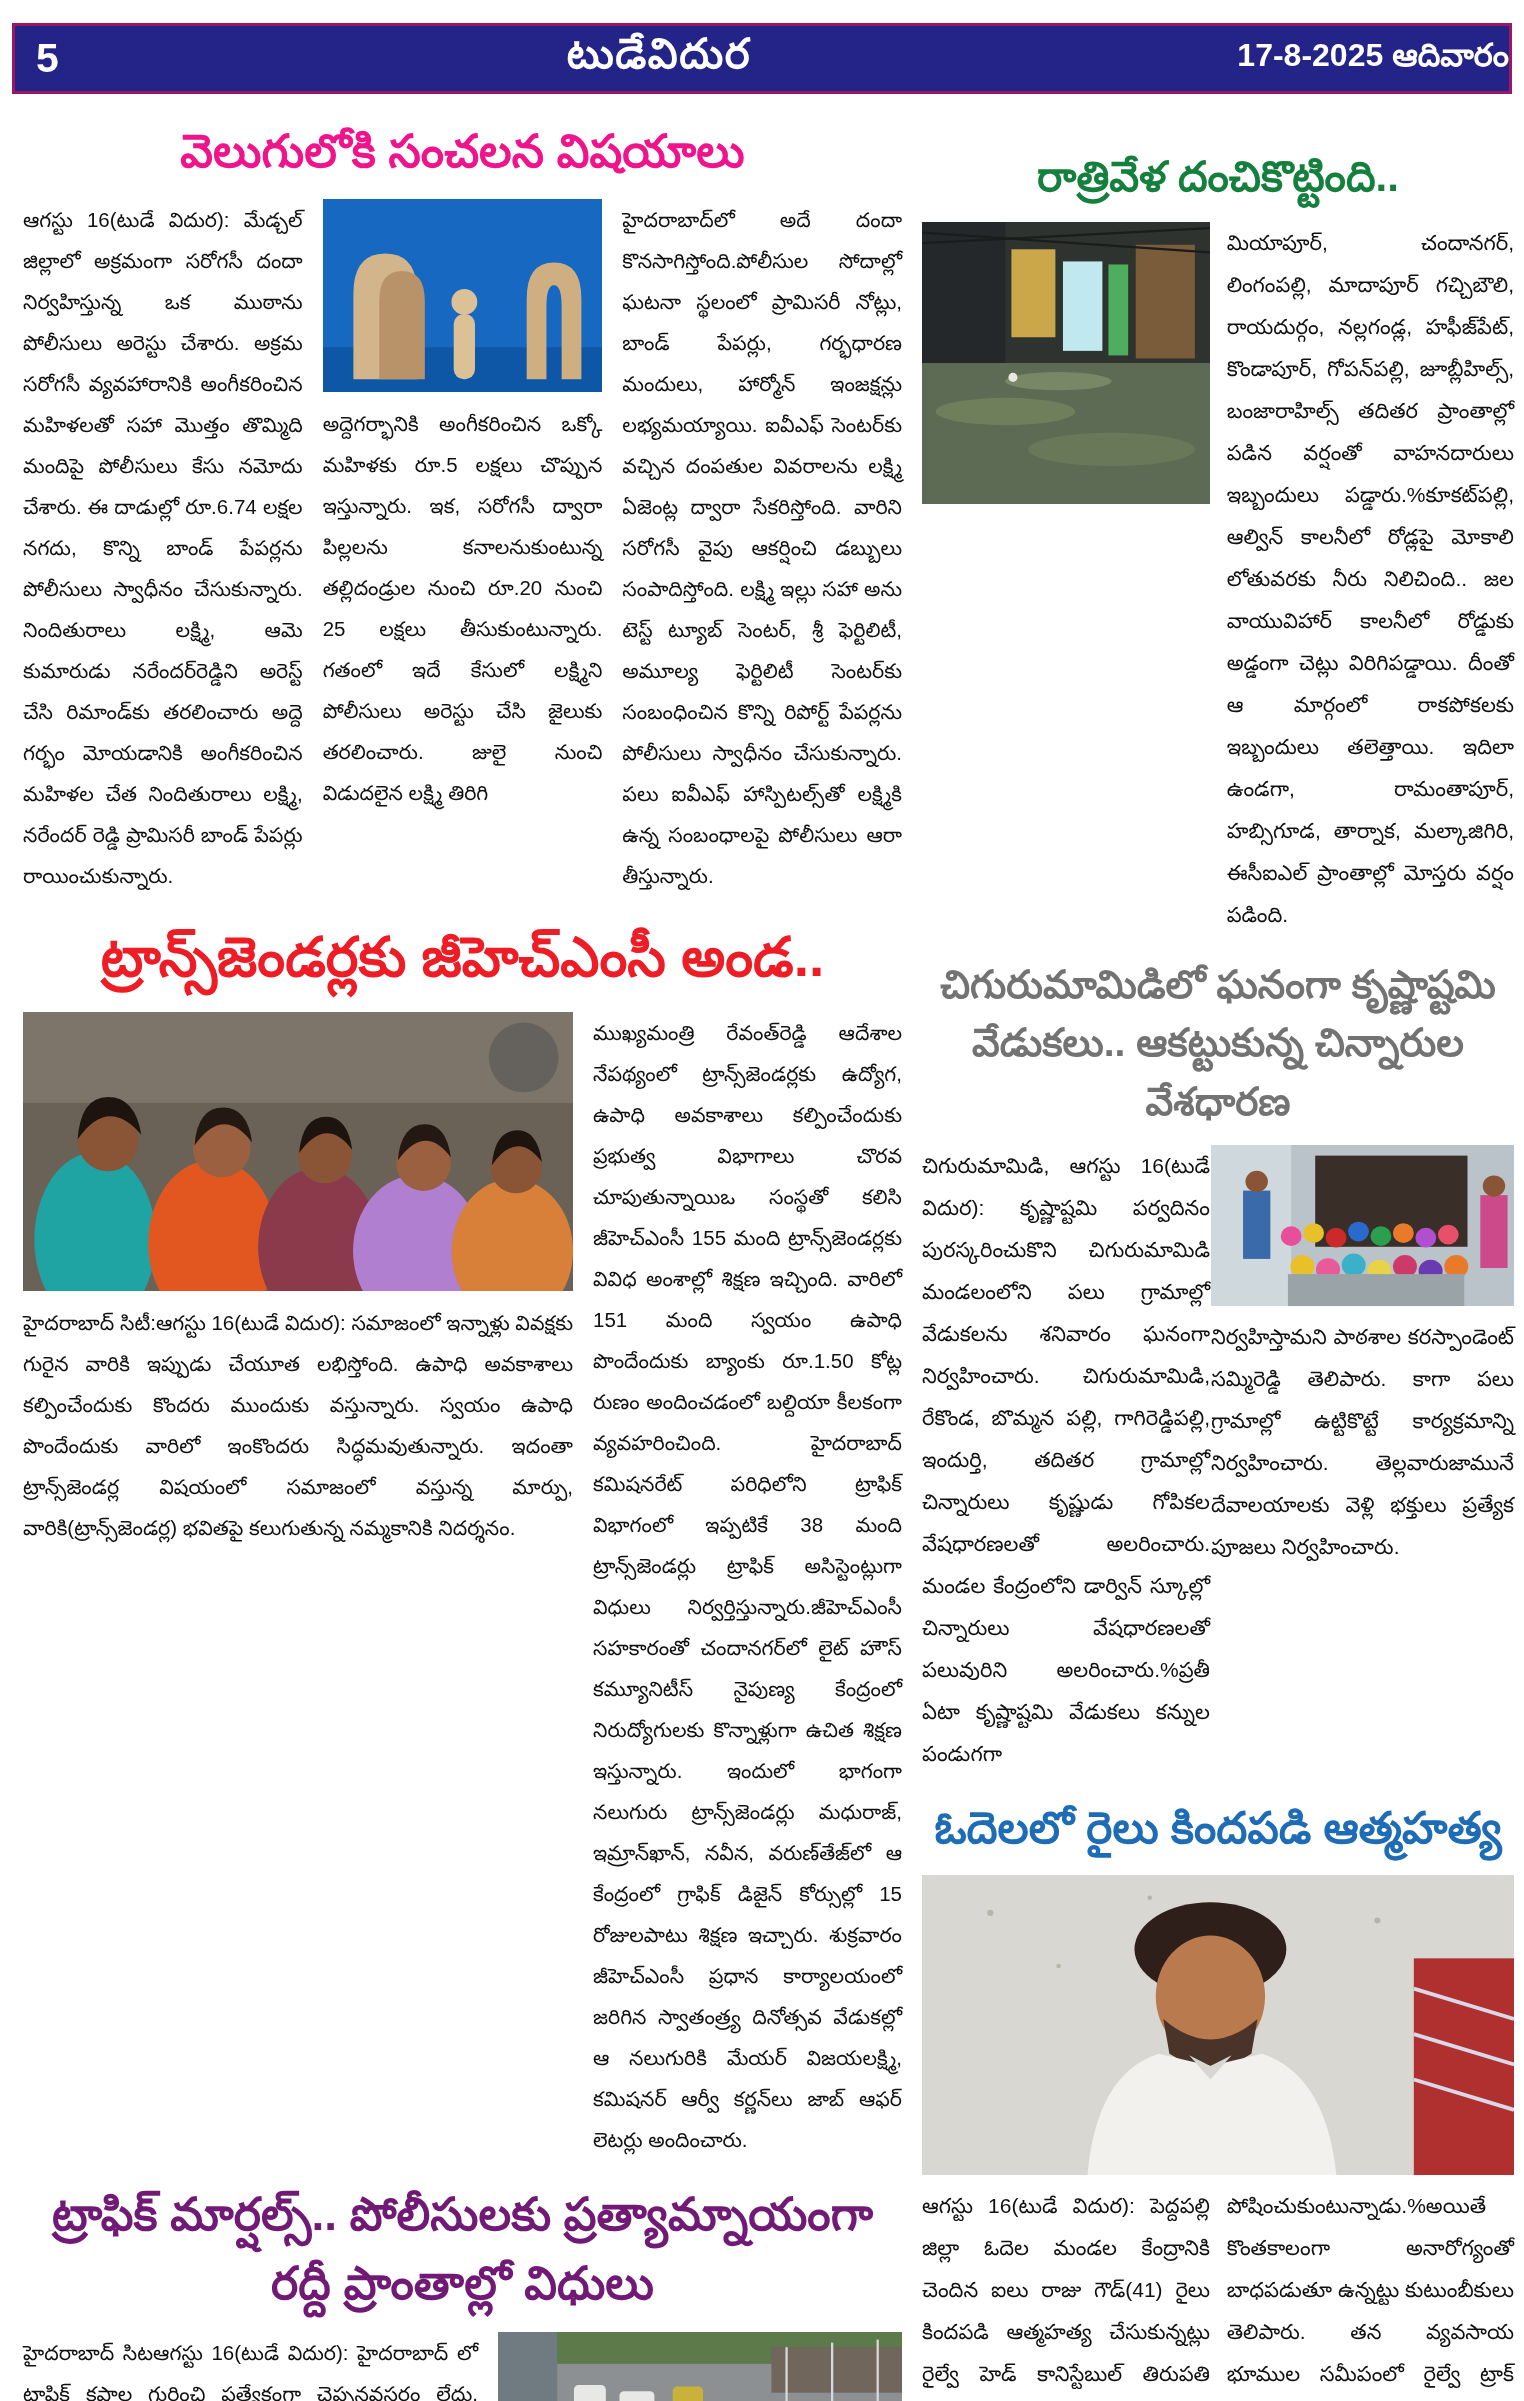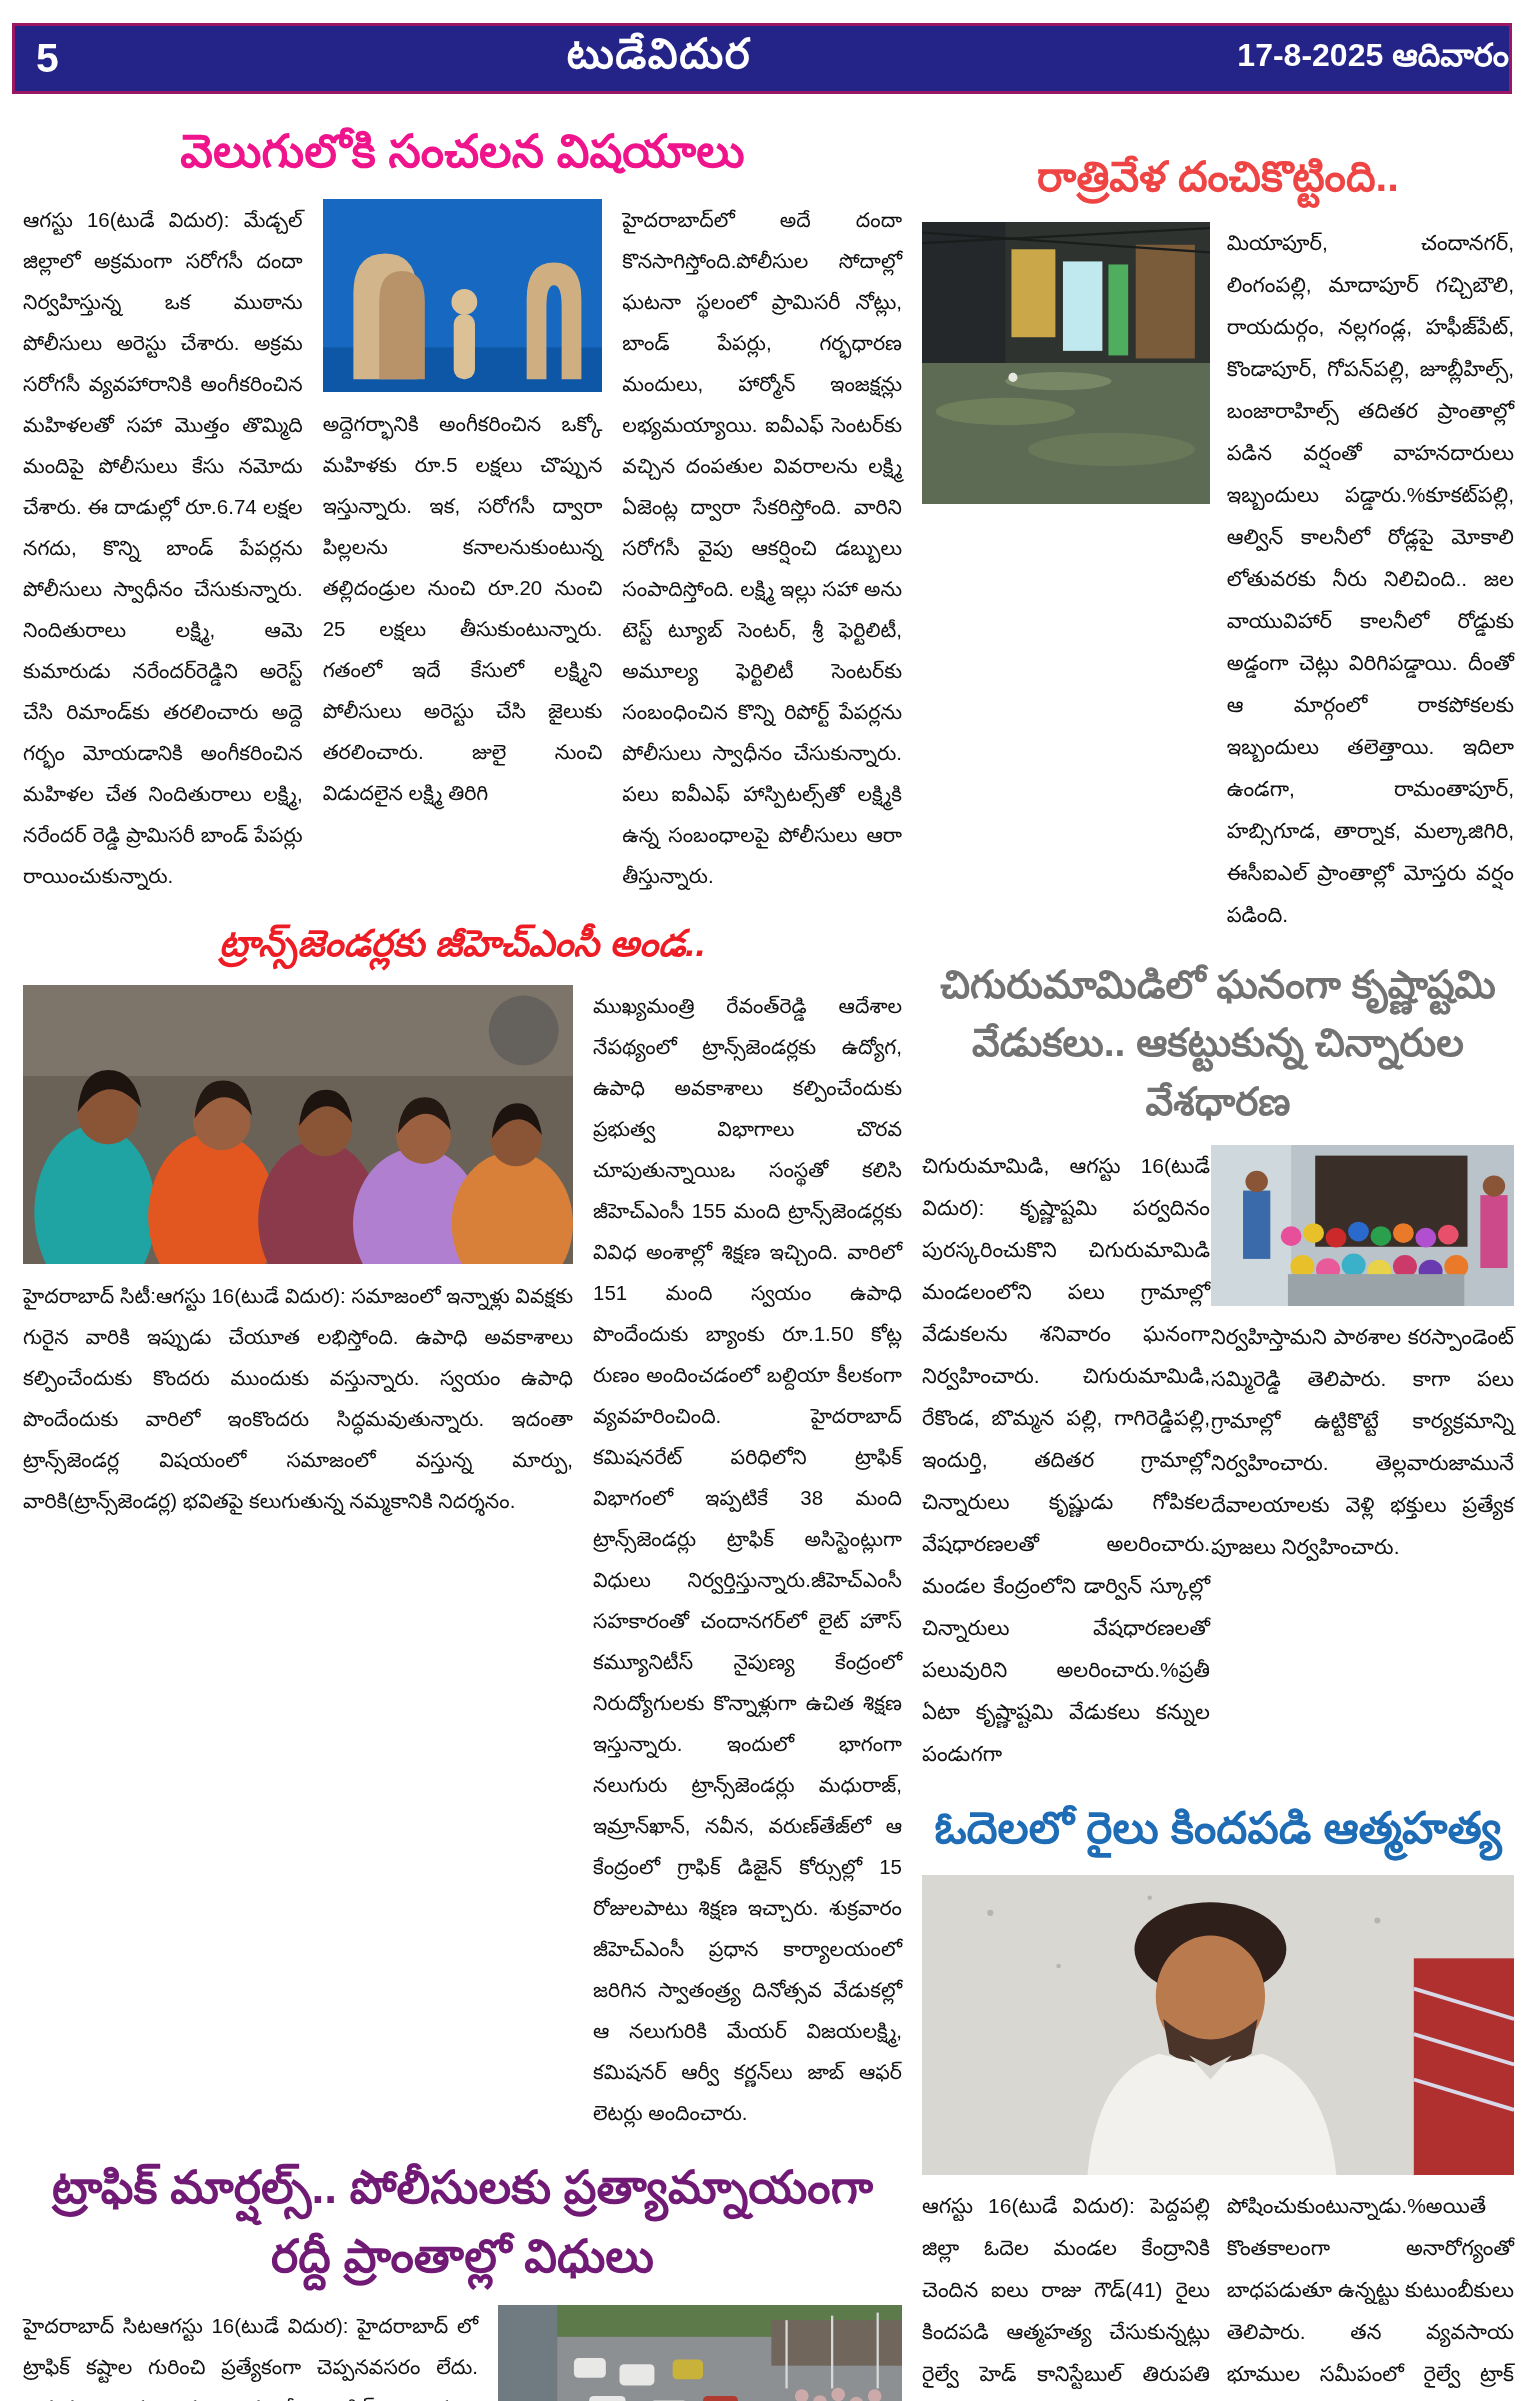--- a/index.html
+++ b/index.html
@@ -11,22 +11,22 @@
   .bar-page-num{color:#fff;font-size:41px;font-weight:bold;padding-left:21px;width:137px;}
   .bar-title{flex:1;text-align:center;color:#fff;font-size:42px;font-weight:bold;letter-spacing:1.5px;}
   .bar-date{color:#fff;font-size:32px;font-weight:bold;width:364px;text-align:right;}
   
   main{display:flex;gap:20px;padding:15px 9px 0 23px;}
   .sec-left{width:879px;flex:none;}
   .sec-right{width:592px;flex:none;}
   article{margin-bottom:20px;}
   .headline{text-align:center;font-weight:bold;line-height:1.5;margin:7.6px 0 13.7px 0;}
   .hl-pink{color:#f0148c;font-size:46px;}
-  .hl-maroon{color:#ef4444;font-size:42px;margin-top:36px;}
-  .hl-red{color:#ee1c24;font-size:37px;font-style:italic;}
+  .hl-maroon{color:#15803d;font-size:42px;margin-top:36px;}
+  .hl-red{color:#ee1c24;font-size:55px;}
   .hl-blue{color:#737373;font-size:39px;}
   .hl-steel{color:#1d6cb5;font-size:44px;}
   .hl-green{color:#701a75;font-size:46px;}
   .cols{display:flex;gap:20px;}
   .body-txt{font-size:20.5px;line-height:2.0;text-align:justify;}
   .sec-right .body-txt{font-size:21px;}
   .col3{flex:1 1 0;}
   .ph{overflow:hidden;background:#ccc;margin-bottom:10.6px;}
   .ph svg{display:block;width:100%;height:100%;}
 </style>

